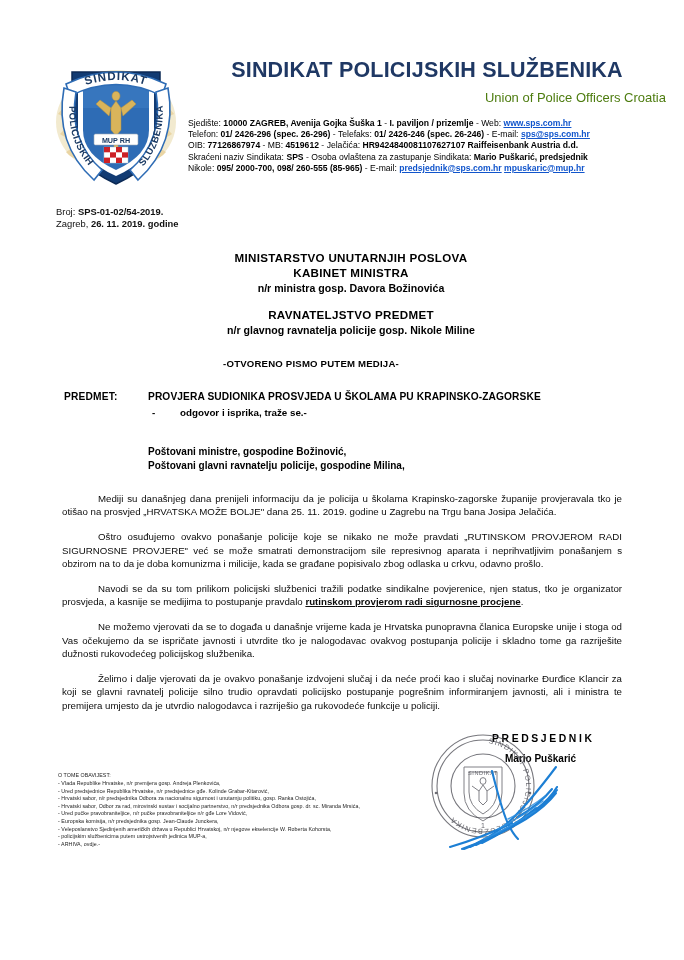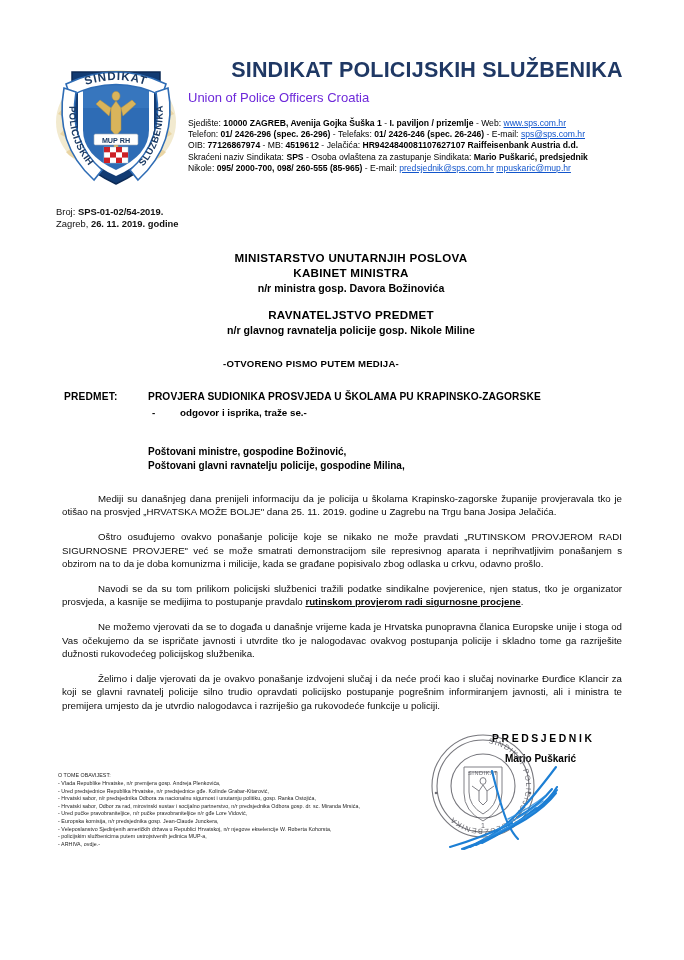--- a/index.html
+++ b/index.html
@@ -36,35 +36,35 @@
   .org-title {
     font-size: 21.5px;
     font-weight: bold;
     color: #1F3864;
     letter-spacing: 0.2px;
     text-align: center;
     white-space: nowrap;
   }
   .org-sub {
     font-size: 13px;
-    color: #6d28d9;
-    text-align: left;
+    color: #4d7c0f;
+    text-align: right;
     margin-top: 7px;
     font-weight: normal;
   }
   .contact-block {
     margin-top: 13px;
     font-size: 8.6px;
     line-height: 10.6px;
     color: #000;
     white-space: nowrap;
   }
   .contact-line { margin-bottom: 0.6px; }
   .b { font-weight: bold; }
-  .lnk { color: #1155CC; text-decoration: underline; font-weight: normal; }
+  .lnk { color: #1155CC; text-decoration: underline; font-weight: bold; }
   .sep { color: #333; }
 
   
   .shield-svg { position: absolute; left: 0; top: 0; }
 
   
   .refblock {
     margin: 16px 0 0 56px;
     font-size: 9.4px;
     line-height: 12.4px;

